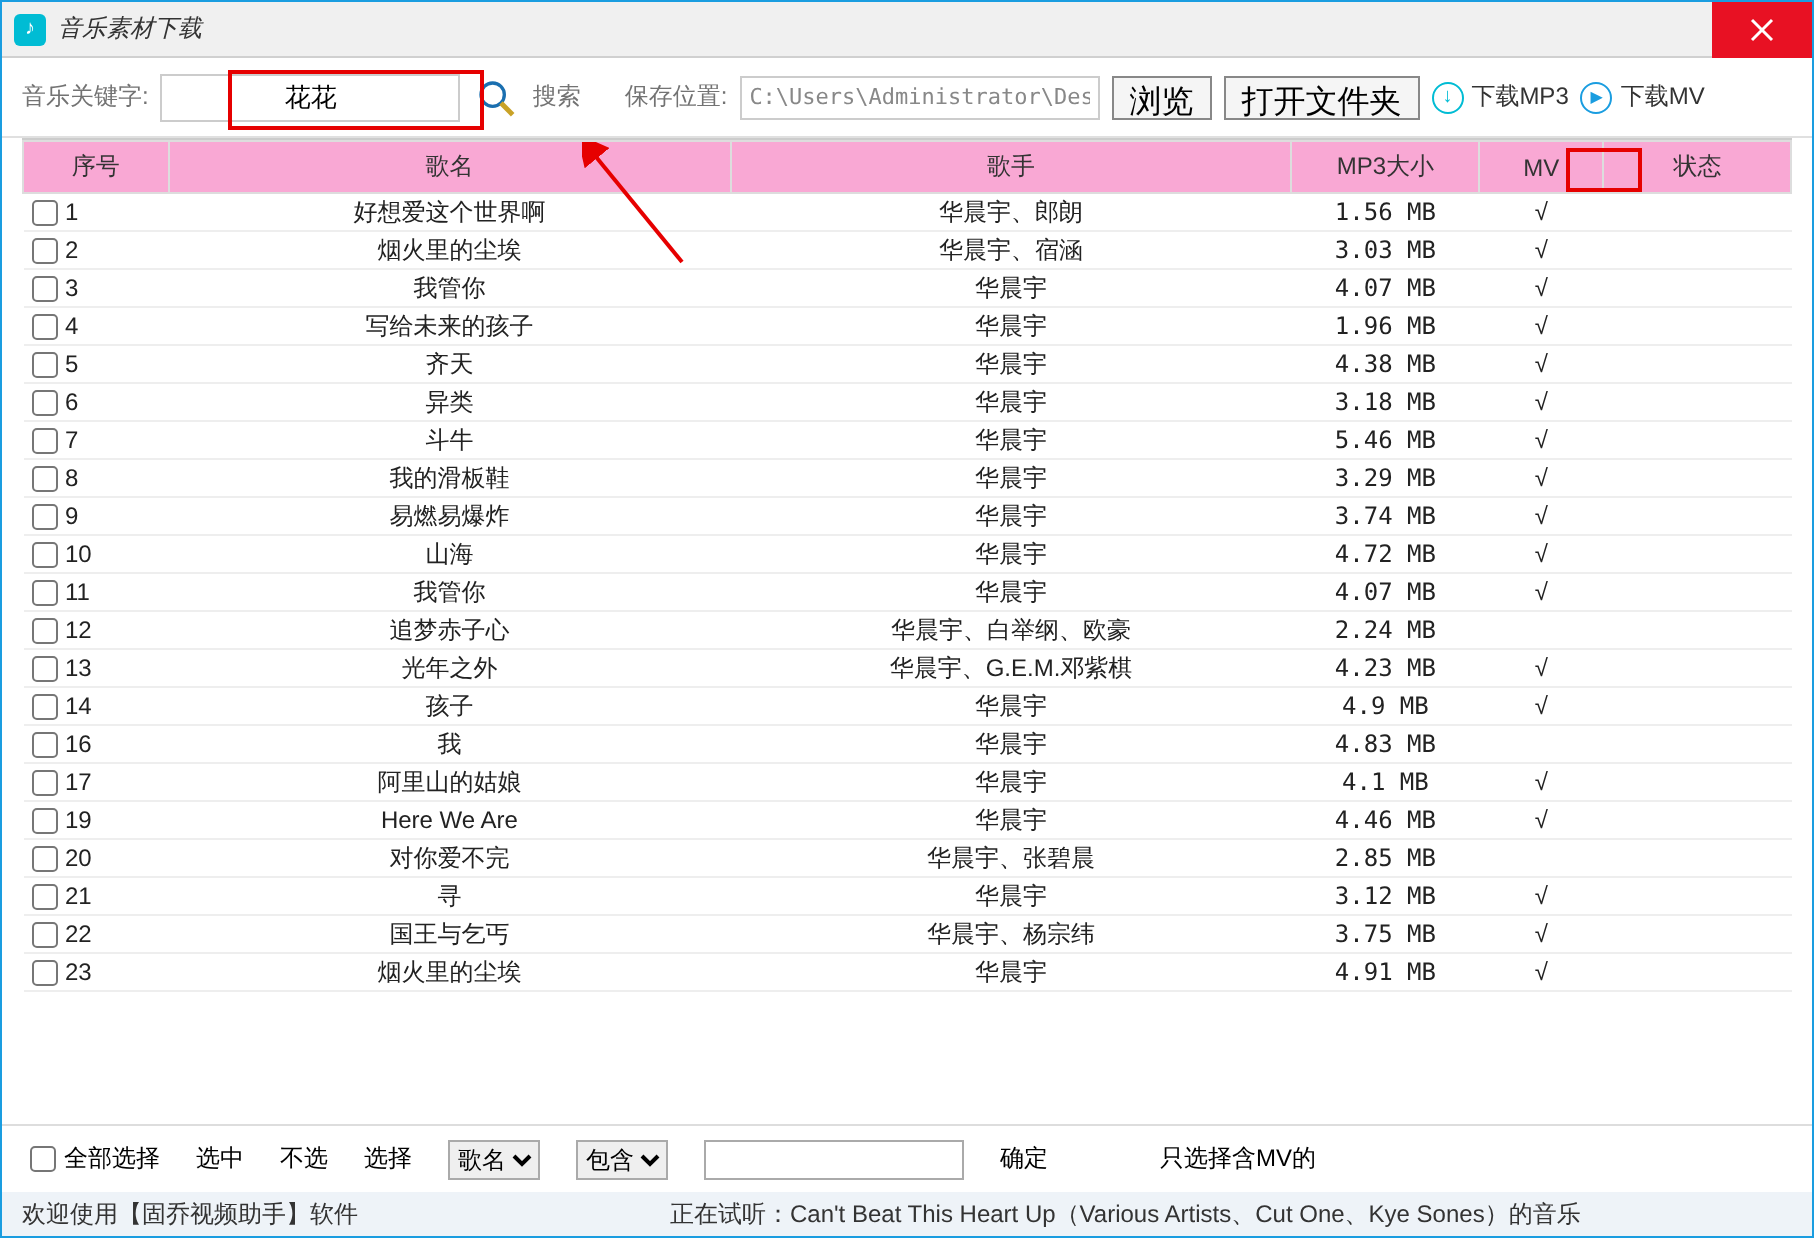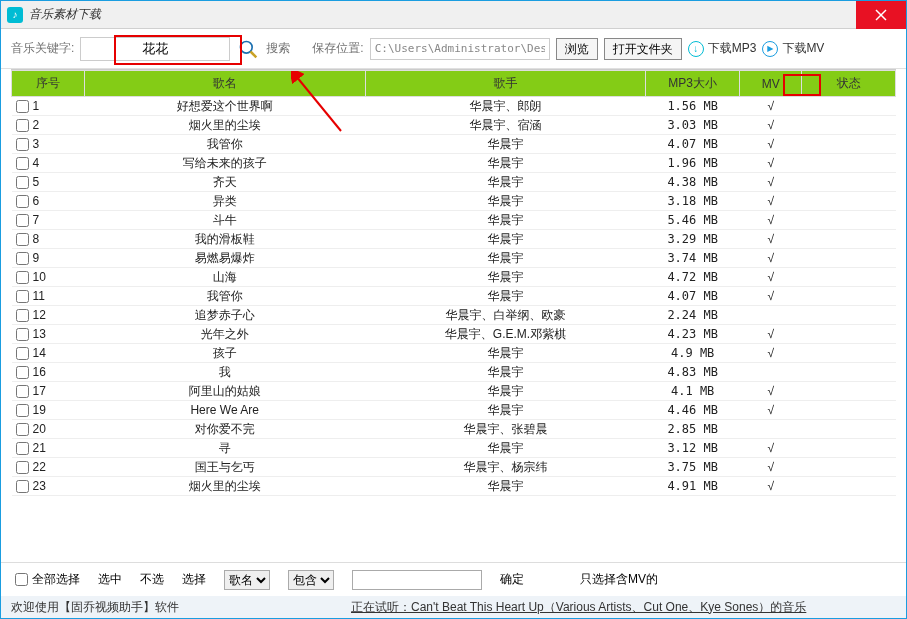--- a/index.html
+++ b/index.html
@@ -9,52 +9,52 @@
 .titlebar .app-icon { width: 16px; height: 16px; background: #00bcd4; border-radius: 3px; margin-right: 6px; display: flex; align-items: center; justify-content: center; color: #fff; font-size: 10px; font-weight: bold; }
 .titlebar .title { color: #333; font-style: italic; }
 .titlebar .close-btn { position: absolute; right: 0; top: 0; width: 50px; height: 28px; background: #e81123; display: flex; align-items: center; justify-content: center; color: #fff; cursor: pointer; }
 .titlebar .close-btn svg { width: 12px; height: 12px; }
 
 .toolbar { height: 40px; display: flex; align-items: center; padding: 0 10px; gap: 6px; border-bottom: 1px solid #e0e0e0; }
 .toolbar .lbl { color: #737373; }
 .toolbar .search-input { width: 150px; height: 24px; border: 1px solid #ccc; padding: 0 6px; text-align: center; font-size: 13px; }
 .toolbar .search-icon-box { width: 24px; height: 24px; display: flex; align-items: center; justify-content: center; cursor: pointer; }
 .toolbar .search-icon-box svg { width: 20px; height: 20px; }
-.toolbar .btn { border: 1px solid #888; background: #f5f5f5; padding: 2px 8px; cursor: pointer; font-size: 12px; height: 22px; }
+.toolbar .btn { border: 1px solid #888; background: #f5f5f5; padding: 2px 8px; cursor: pointer; font-size: 16px; height: 22px; }
 .toolbar .savepath { width: 180px; height: 22px; border: 1px solid #ccc; padding: 0 4px; color: #888; font-family: Consolas, monospace; font-size: 11px; }
 .toolbar .dl-link { display: flex; align-items: center; gap: 4px; cursor: pointer; color: #333; }
 .toolbar .dl-link .circ { width: 16px; height: 16px; border-radius: 50%; display: flex; align-items: center; justify-content: center; }
 .toolbar .dl-link .circ.mp3 { border: 1px solid #00bcd4; color: #00bcd4; font-size: 10px; }
 .toolbar .dl-link .circ.mv { border: 1px solid #1a9de0; color: #1a9de0; font-size: 8px; }
 
 .table-wrap { position: absolute; top: 68px; bottom: 60px; left: 10px; right: 10px; overflow-y: scroll; border-top: 1px solid #ccc; }
 .table-wrap::-webkit-scrollbar { width: 16px; }
 .table-wrap::-webkit-scrollbar-track { background: #f0f0f0; border-left: 1px solid #ddd; }
 .table-wrap::-webkit-scrollbar-thumb { background: #c0c0c0; }
 
 table { width: 100%; border-collapse: collapse; table-layout: fixed; }
-thead th { background: #84cc16; border: 1px solid #ddd; height: 26px; font-weight: normal; color: #333; font-size: 12px; text-align: center; position: sticky; top: 0; }
+thead th { background: #f9a8d4; border: 1px solid #ddd; height: 26px; font-weight: normal; color: #333; font-size: 12px; text-align: center; position: sticky; top: 0; }
 tbody td { border-bottom: 1px solid #eee; height: 19px; text-align: center; font-size: 12px; color: #222; white-space: nowrap; overflow: hidden; }
 tbody td.idx { text-align: left; padding-left: 4px; }
 tbody td.idx input { margin-right: 4px; vertical-align: middle; }
 tbody td.size { font-family: Consolas, monospace; }
 col.c-idx { width: 70px; }
 col.c-song { width: 270px; }
 col.c-singer { width: 270px; }
 col.c-size { width: 90px; }
 col.c-mv { width: 60px; }
 col.c-state { width: 90px; }
 
 .bottombar { position: absolute; bottom: 22px; left: 0; right: 0; height: 34px; display: flex; align-items: center; padding: 0 14px; gap: 18px; border-top: 1px solid #ddd; font-size: 12px; }
 .bottombar .chk { display: flex; align-items: center; gap: 4px; }
 .bottombar select { border: 1px solid #aaa; font-size: 12px; height: 20px; }
 .bottombar .filter-input { width: 130px; height: 20px; border: 1px solid #aaa; }
 
 .statusbar { position: absolute; bottom: 0; left: 0; right: 0; height: 22px; background: #eef3f8; display: flex; align-items: center; padding: 0 10px; font-size: 12px; color: #333; }
-.statusbar .st-right { margin-left: auto; margin-right: auto; position: absolute; left: 350px; text-decoration: underline; }
+.statusbar .st-right { margin-left: auto; margin-right: auto; position: absolute; left: 334px; }
 
 .highlight-box { position: absolute; border: 2px solid #e60000; pointer-events: none; z-index: 50; }
 .hb-search { top: 34px; left: 113px; width: 128px; height: 30px; }
 .hb-mv { top: 73px; left: 782px; width: 38px; height: 22px; }
 
 .arrow { position: absolute; top: 70px; left: 290px; z-index: 40; pointer-events: none; }
 </style>
 </head>
 <body>
 

